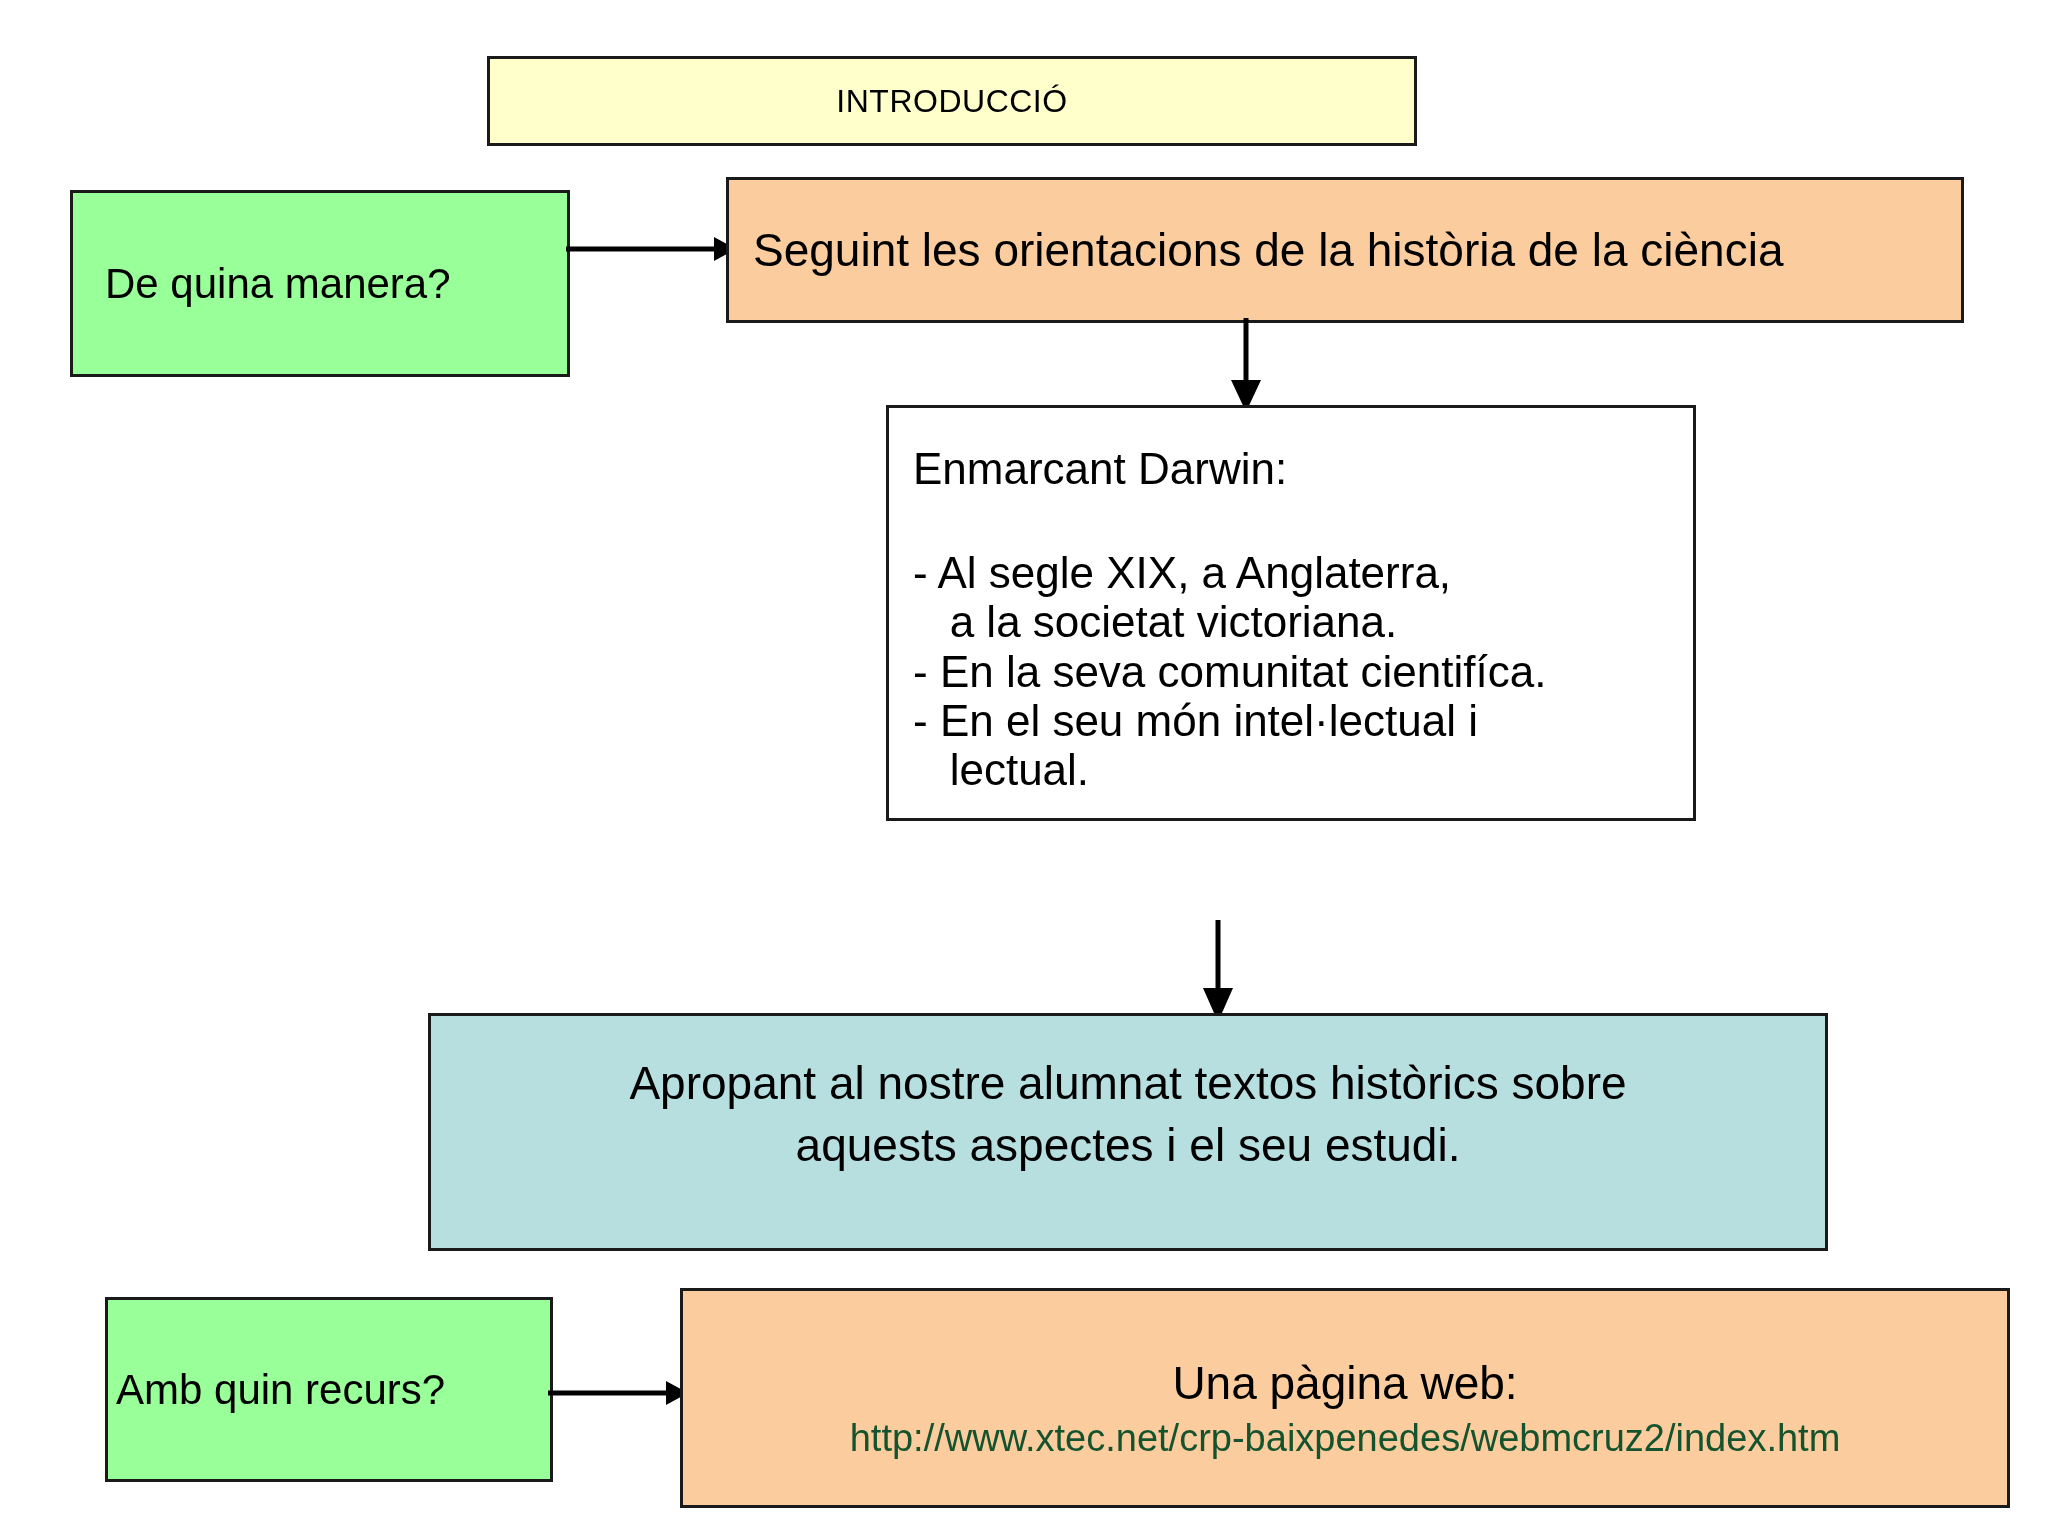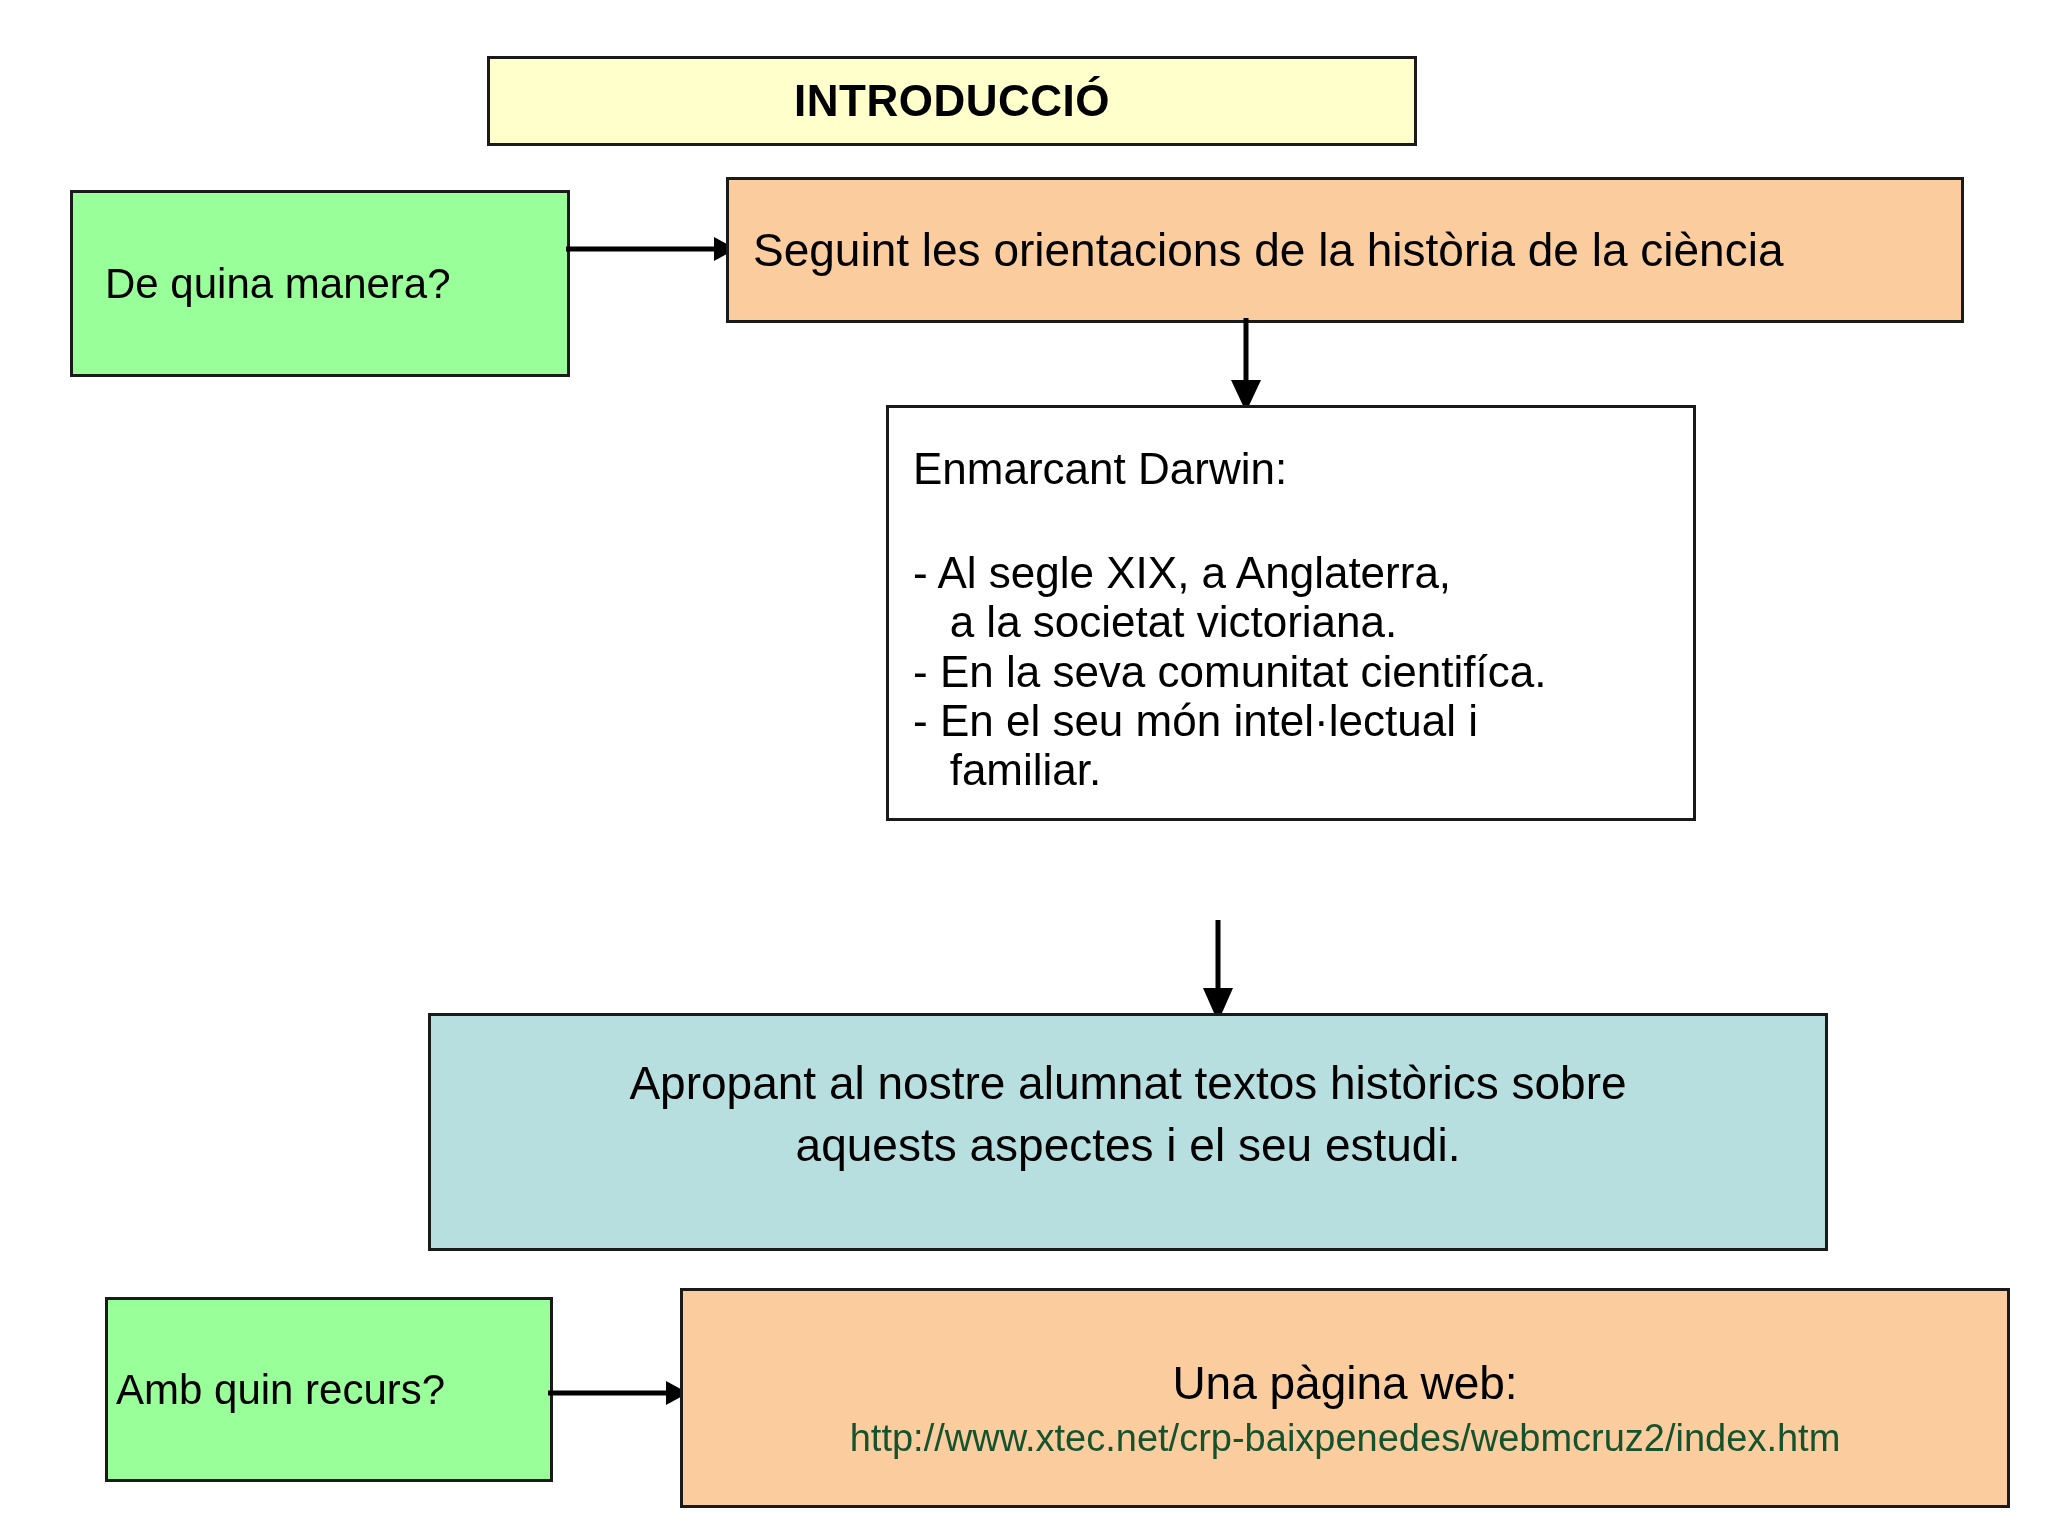--- a/index.html
+++ b/index.html
@@ -33,22 +33,22 @@
   #title-box {
     left: 487px;
     top: 56px;
     width: 930px;
     height: 90px;
     background: #ffffcc;
     align-items: center;
     justify-content: center;
   }
   #title-box .txt {
-    font-size: 44px;
-    font-weight: bold;
+    font-size: 32px;
+    font-weight: normal;
     letter-spacing: 0.5px;
     white-space: nowrap;
   }
 
   
   #how-box {
     left: 70px;
     top: 190px;
     width: 500px;
     height: 187px;
@@ -221,21 +221,21 @@
       <polygon points="7,62 37,62 22,94" fill="#000"></polygon>
     </svg>
   </div>
 
   <div class="box" id="darwin-box">
     <span class="heading">Enmarcant Darwin:</span>
     <span class="line">- Al segle XIX, a Anglaterra,</span>
     <span class="line">   a la societat victoriana.</span>
     <span class="line">- En la seva comunitat cientifíca.</span>
     <span class="line">- En el seu món intel·lectual i</span>
-    <span class="line">   familiar.</span>
+    <span class="line">   lectual.</span>
   </div>
 
   <div class="arrow" id="arrow-darwin-approach">
     <svg width="44" height="102" viewBox="0 0 44 102">
       <line x1="22" y1="0" x2="22" y2="72" stroke="#000" stroke-width="5"></line>
       <polygon points="7,68 37,68 22,102" fill="#000"></polygon>
     </svg>
   </div>
 
   <div class="box" id="approach-box">

